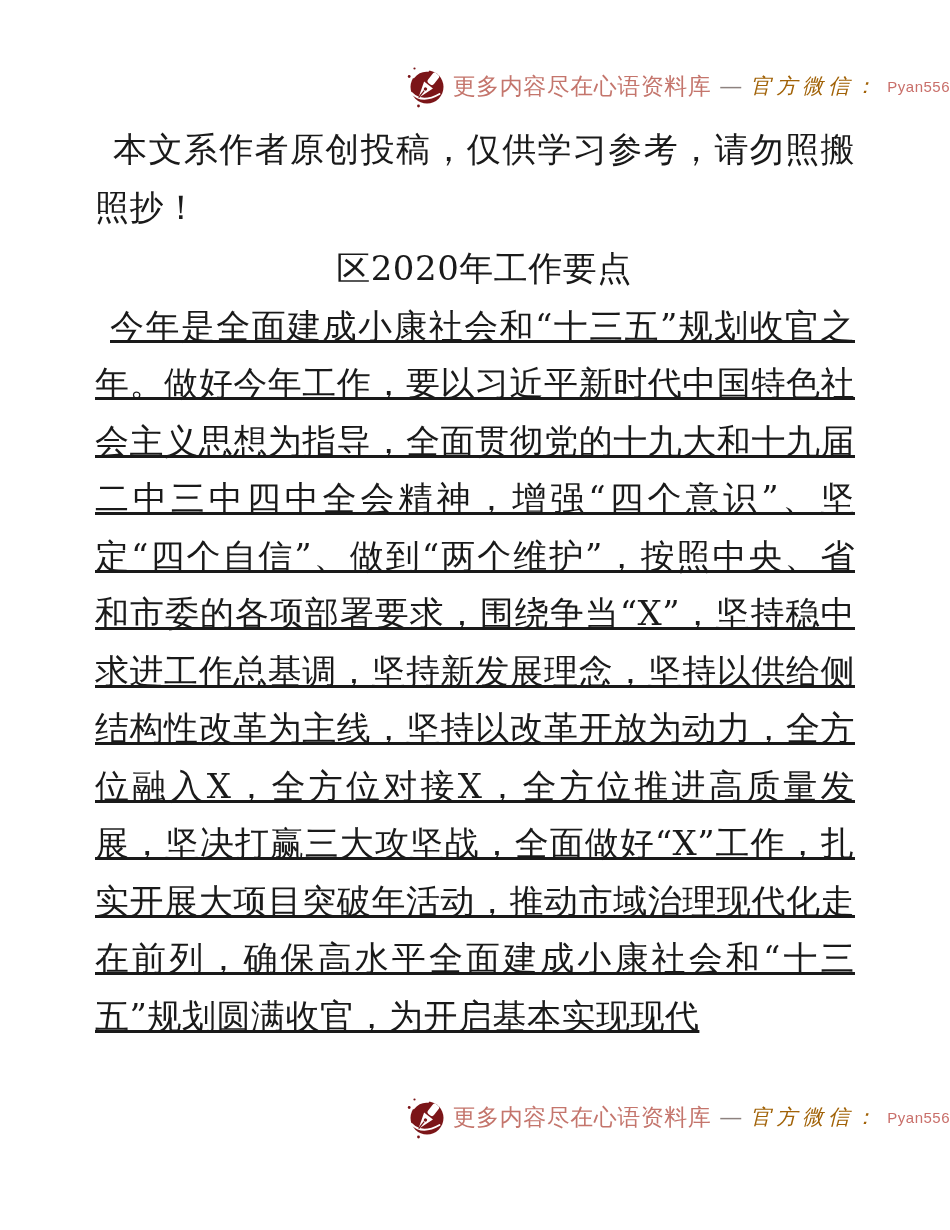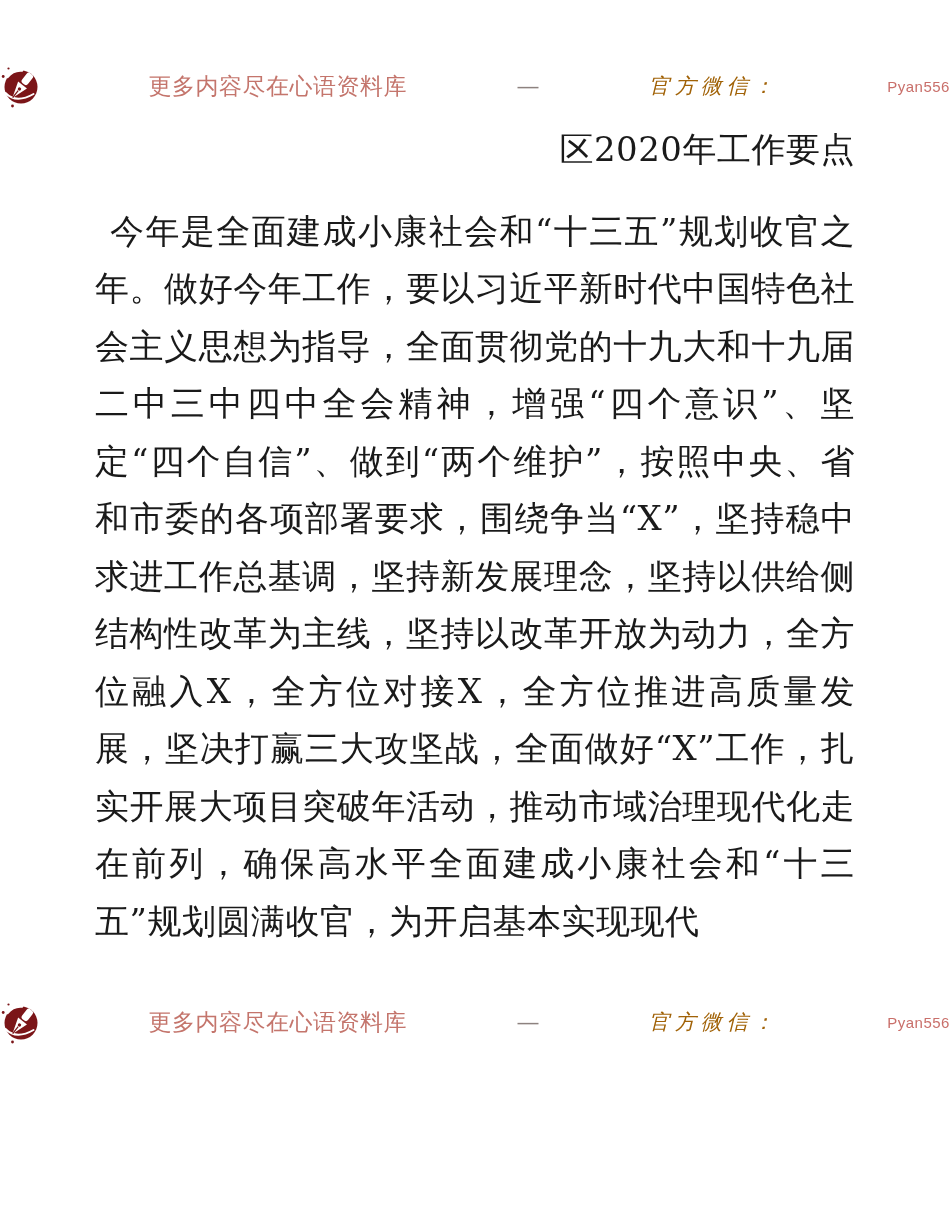--- a/index.html
+++ b/index.html
@@ -9,21 +9,21 @@
     width: 950px;
     height: 1230px;
     margin: 0 auto;
     background: #ffffff;
     overflow: hidden;
     font-family: "DejaVu Serif", "Liberation Serif", serif;
   }
   .banner {
     display: flex;
     align-items: center;
-    justify-content: space-between;
+    justify-content: flex-end;
     gap: 7px;
     white-space: nowrap;
   }
   .banner--header { padding-top: 64px; }
   .banner--footer { margin-top: 50px; }
   .logo-wrap {
     width: 40px;
     height: 44px;
     flex: 0 0 auto;
     display: inline-block;
@@ -59,25 +59,25 @@
     letter-spacing: 0.5px;
   }
   .notice-para {
     text-indent: 18px;
   }
   .doc-title {
     font-size: 34px;
     font-weight: normal;
     margin-top: 4px;
     text-indent: 18px;
-    text-align: right;
+    text-align: center;
   }
   .body-para {
-    margin-top: 24px;
     text-indent: 15px;
+    text-decoration: underline;
   }
 </style>
 </head>
 <body>
 
 <div class="page">
 
   <div class="banner banner--header">
     <span class="logo-wrap">
       <svg width="40" height="44" viewBox="0 0 40 44" xmlns="http://www.w3.org/2000/svg">
@@ -95,20 +95,21 @@
         <circle cx="12.5" cy="42" r="1.4" fill="#7b1518"></circle>
       </svg>
     </span>
     <span class="brand-text">更多内容尽在心语资料库</span>
       <span class="banner-dash">—</span>
       <span class="wechat-label">官方微信：</span>
     <span class="wechat-id">Pyan556</span>
   </div>
 
   <div class="content">
+    <p class="notice-para">本文系作者原创投稿，仅供学习参考，请勿照搬照抄！</p>
     <h1 class="doc-title">区2020年工作要点</h1>
     <p class="body-para">今年是全面建成小康社会和“十三五”规划收官之年。做好今年工作，要以习近平新时代中国特色社会主义思想为指导，全面贯彻党的十九大和十九届二中三中四中全会精神，增强“四个意识”、坚定“四个自信”、做到“两个维护”，按照中央、省和市委的各项部署要求，围绕争当“X”，坚持稳中求进工作总基调，坚持新发展理念，坚持以供给侧结构性改革为主线，坚持以改革开放为动力，全方位融入X，全方位对接X，全方位推进高质量发展，坚决打赢三大攻坚战，全面做好“X”工作，扎实开展大项目突破年活动，推动市域治理现代化走在前列，确保高水平全面建成小康社会和“十三五”规划圆满收官，为开启基本实现现代</p>
   </div>
 
   <div class="banner banner--footer">
     <span class="logo-wrap">
       <svg width="40" height="44" viewBox="0 0 40 44" xmlns="http://www.w3.org/2000/svg">
         <circle cx="21" cy="23" r="16.5" fill="#7b1518"></circle>
         <path d="M7.5 13 A16.5 16.5 0 0 1 22 6.6" stroke="#ffffff" stroke-width="2.4" fill="none" stroke-linecap="round"></path>
         <path d="M5.5 29 Q 16 40 33.5 30" stroke="#ffffff" stroke-width="2" fill="none" stroke-linecap="round"></path>

